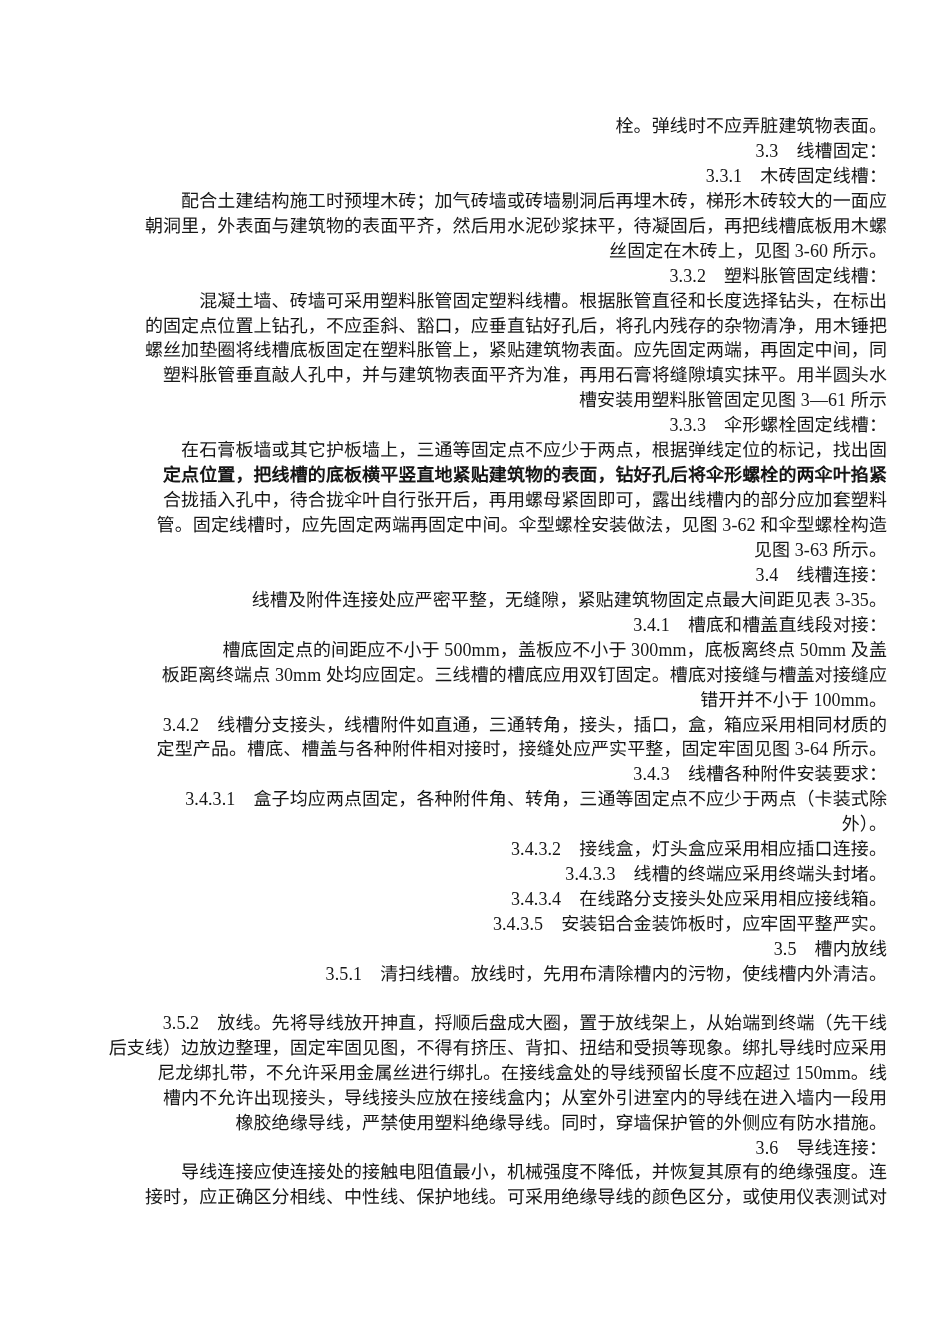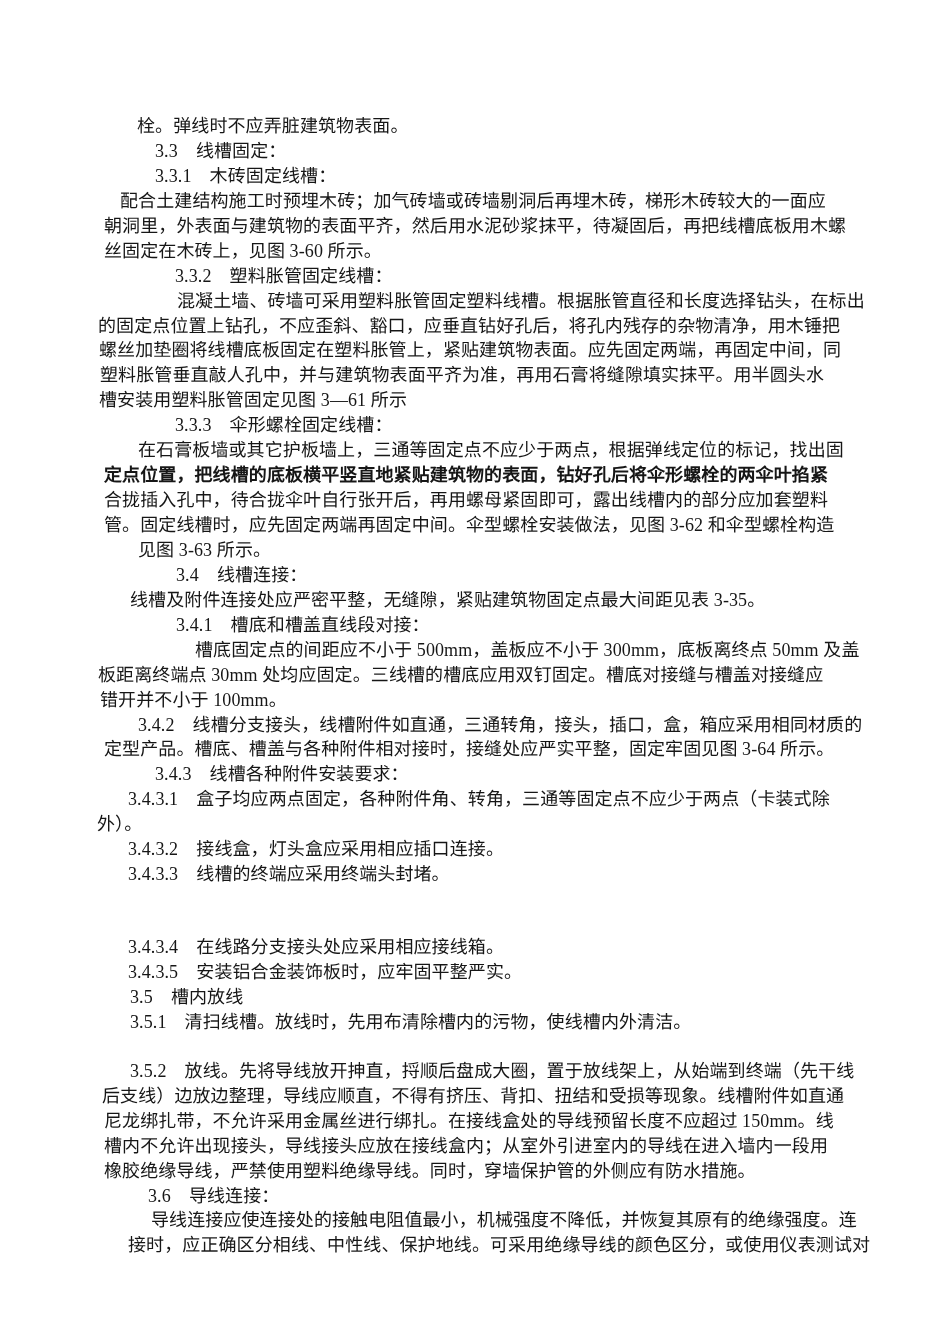--- a/index.html
+++ b/index.html
@@ -11,20 +11,21 @@
   }
   body {
     font-family: "Liberation Serif", "DejaVu Serif", serif;
     color: #161616;
   }
   .page {
     position: relative;
     width: 842px;
     height: 1344px;
     background: #ffffff;
+    text-align: right;
   }
   .doc {
     position: absolute;
     top: 114px;
     left: 97px;
     right: 0;
     width: 790px;
   }
   .line {
     font-size: 18px;
@@ -63,26 +64,26 @@
       <div class="line" style="padding-left: 98px;">槽底固定点的间距应不小于 500mm，盖板应不小于 300mm，底板离终点 50mm 及盖</div>
       <div class="line" style="padding-left: 1px;">板距离终端点 30mm 处均应固定。三线槽的槽底应用双钉固定。槽底对接缝与槽盖对接缝应</div>
       <div class="line" style="padding-left: 3px;">错开并不小于 100mm。</div>
       <div class="line" style="padding-left: 41px;">3.4.2　线槽分支接头，线槽附件如直通，三通转角，接头，插口，盒，箱应采用相同材质的</div>
       <div class="line" style="padding-left: 7px;">定型产品。槽底、槽盖与各种附件相对接时，接缝处应严实平整，固定牢固见图 3-64 所示。</div>
       <div class="line" style="padding-left: 58px;">3.4.3　线槽各种附件安装要求：</div>
       <div class="line" style="padding-left: 31px;">3.4.3.1　盒子均应两点固定，各种附件角、转角，三通等固定点不应少于两点（卡装式除</div>
       <div class="line" style="padding-left: 0px;">外）。</div>
       <div class="line" style="padding-left: 31px;">3.4.3.2　接线盒，灯头盒应采用相应插口连接。</div>
       <div class="line" style="padding-left: 31px;">3.4.3.3　线槽的终端应采用终端头封堵。</div>
-      <div class="line" style="padding-left: 31px; margin-top: 48px;">3.4.3.4　在线路分支接头处应采用相应接线箱。</div>
+      <div class="line" style="padding-left: 31px;">3.4.3.4　在线路分支接头处应采用相应接线箱。</div>
       <div class="line" style="padding-left: 31px;">3.4.3.5　安装铝合金装饰板时，应牢固平整严实。</div>
       <div class="line" style="padding-left: 33px;">3.5　槽内放线</div>
       <div class="line" style="padding-left: 33px;">3.5.1　清扫线槽。放线时，先用布清除槽内的污物，使线槽内外清洁。</div>
       <div class="line" style="padding-left: 33px; margin-top: 24px;">3.5.2　放线。先将导线放开抻直，捋顺后盘成大圈，置于放线架上，从始端到终端（先干线</div>
-      <div class="line" style="padding-left: 5px;">后支线）边放边整理，导线应顺直，不得有挤压、背扣、扭结和受损等现象。线槽附件如直通</div>
+      <div class="line" style="padding-left: 5px;">后支线）边放边整理，固定牢固见图，不得有挤压、背扣、扭结和受损等现象。绑扎导线时应采用</div>
       <div class="line" style="padding-left: 7px;">尼龙绑扎带，不允许采用金属丝进行绑扎。在接线盒处的导线预留长度不应超过 150mm。线</div>
       <div class="line" style="padding-left: 7px;">槽内不允许出现接头，导线接头应放在接线盒内；从室外引进室内的导线在进入墙内一段用</div>
       <div class="line" style="padding-left: 7px;">橡胶绝缘导线，严禁使用塑料绝缘导线。同时，穿墙保护管的外侧应有防水措施。</div>
       <div class="line" style="padding-left: 51px;">3.6　导线连接：</div>
       <div class="line" style="padding-left: 54px;">导线连接应使连接处的接触电阻值最小，机械强度不降低，并恢复其原有的绝缘强度。连</div>
       <div class="line" style="padding-left: 31px;">接时，应正确区分相线、中性线、保护地线。可采用绝缘导线的颜色区分，或使用仪表测试对</div>
     </div>
 </div>
 
 </body></html>

